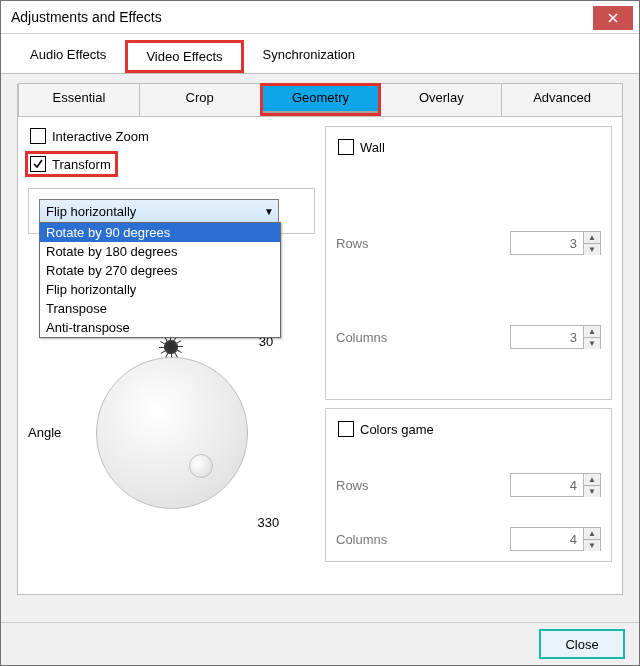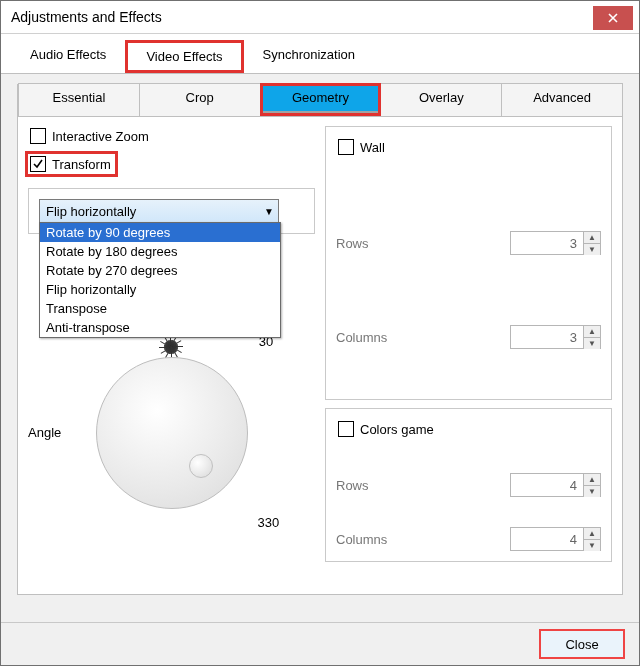--- a/index.html
+++ b/index.html
@@ -42,21 +42,21 @@
   .right-group .checkbox-row{margin-bottom:4px}
   .field-row{display:flex;align-items:center;justify-content:space-between}
   .field-row .lbl{color:#777}
   .spin{display:flex;align-items:center;border:1px solid #b6b6b6;height:22px;background:#fff}
   .spin .val{width:60px;text-align:right;padding:0 6px;color:#666}
   .spin .arrows{width:16px;display:flex;flex-direction:column;border-left:1px solid #b6b6b6}
   .spin .arrows span{height:11px;display:flex;align-items:center;justify-content:center;font-size:8px;color:#555;background:#efefef}
   .spin .arrows span:first-child{border-bottom:1px solid #b6b6b6}
   .footer{position:absolute;bottom:0;left:0;right:0;height:42px;border-top:1px solid #c8c8c8;display:flex;align-items:center;justify-content:flex-end;gap:8px;padding:0 14px;background:#f0f0f0}
   .btn{min-width:82px;height:26px;border:1px solid #a7a7a7;background:#e9e9e9;display:flex;align-items:center;justify-content:center}
-  .btn.primary{border:2px solid #ef4444;background:#eaf3fb}
+  .btn.primary{border:2px solid #14b8a6;background:#eaf3fb}
 </style>
 </head>
 <body>
 
 <div class="window">
 
   <div class="titlebar">
     <span class="title">Adjustments and Effects</span>
     <div class="close-btn">
       <svg viewBox="0 0 10 10" width="10" height="10">

